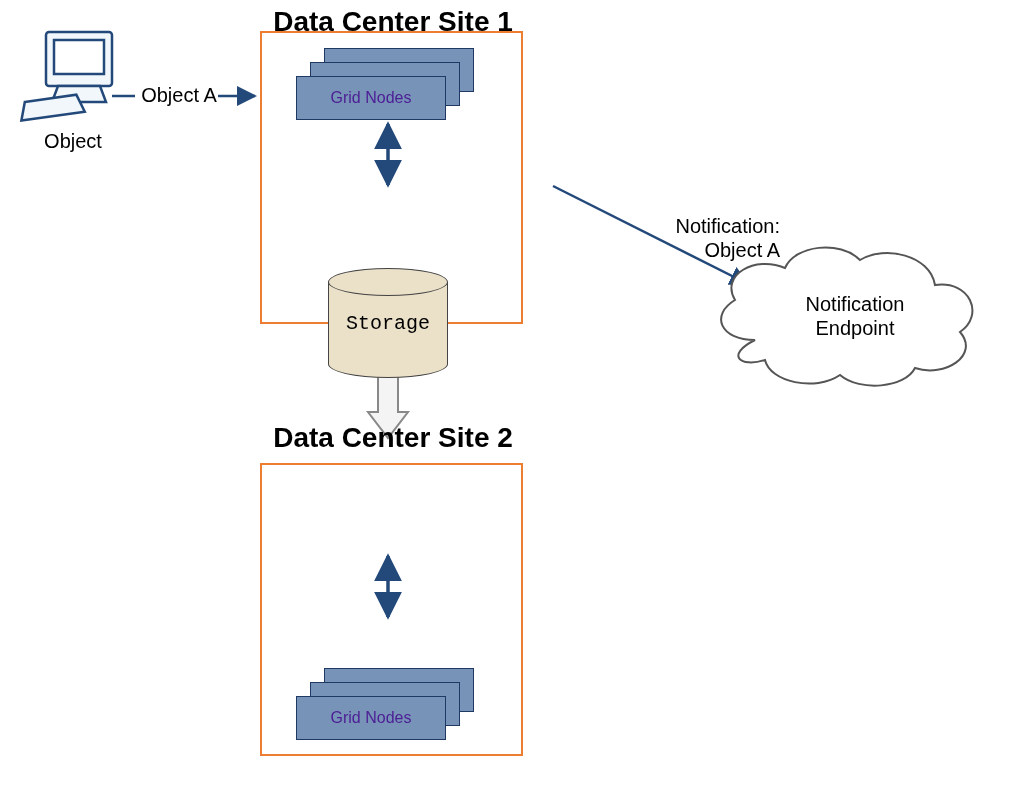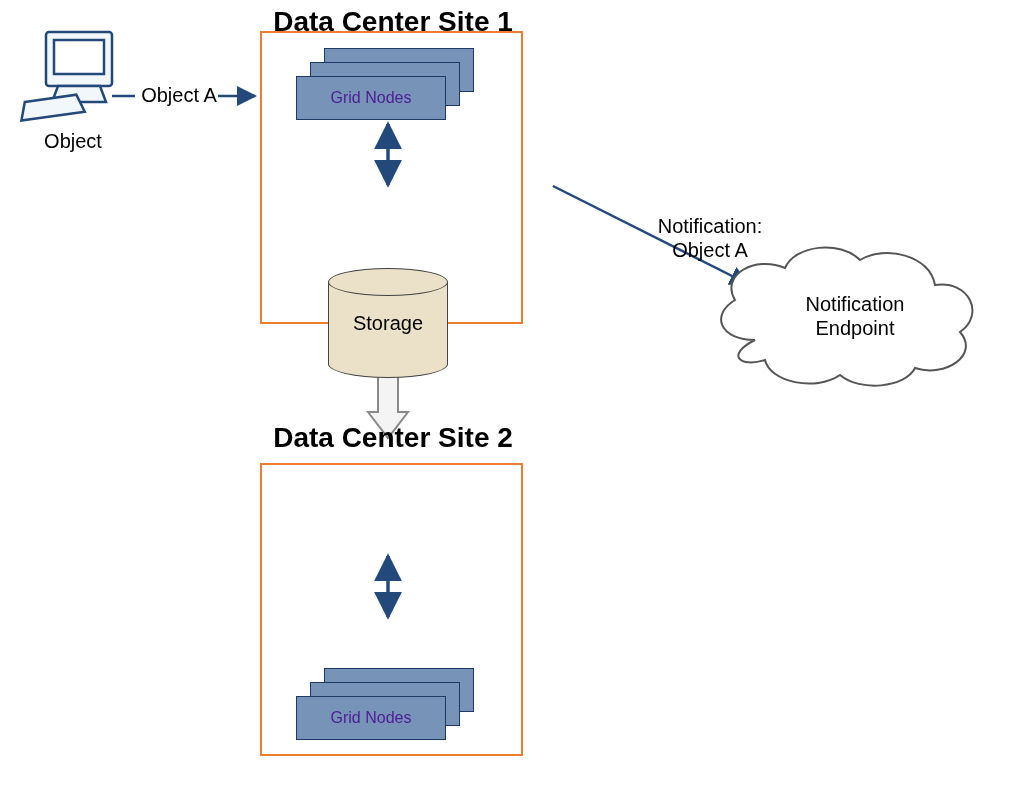--- a/index.html
+++ b/index.html
@@ -50,20 +50,21 @@
     display: flex;
     align-items: center;
     justify-content: center;
     font-size: 16px;
     color: #4c1d95;
   }
   .storage {
     position: relative;
     width: 120px;
     height: 110px;
+    font-family: Liberation Mono, monospace;
   }
   
   .cyl-body {
     position: absolute;
     top: 14px;
     left: 0;
     width: 120px;
     height: 82px;
     background: #EBE0C8;
     border-left: 1.5px solid #444;
@@ -209,21 +210,21 @@
   <div class="abs site-box" style="left:260px; top:463px; width:263px; height:293px;"></div>
 
   <div class="abs grid-stack" style="left:296px; top:480px;">
     <div class="card" style="left:28px; top:0;"></div>
     <div class="card" style="left:14px; top:14px;"></div>
     <div class="card front" style="left:0; top:28px;">
       <span>Grid Nodes</span>
     </div>
   </div>
 
-  <div class="notif-label" style="left:640px; top:214px; width:140px;">
+  <div class="notif-label" style="left:640px; top:214px; width:140px;text-align:right;">
     <div>Notification:</div>
     <div>Object A</div>
   </div>
 
   <div class="notif-label" style="left:790px; top:292px; width:130px;">
     <div>Notification</div>
     <div>Endpoint</div>
   </div>
 
 </div>

